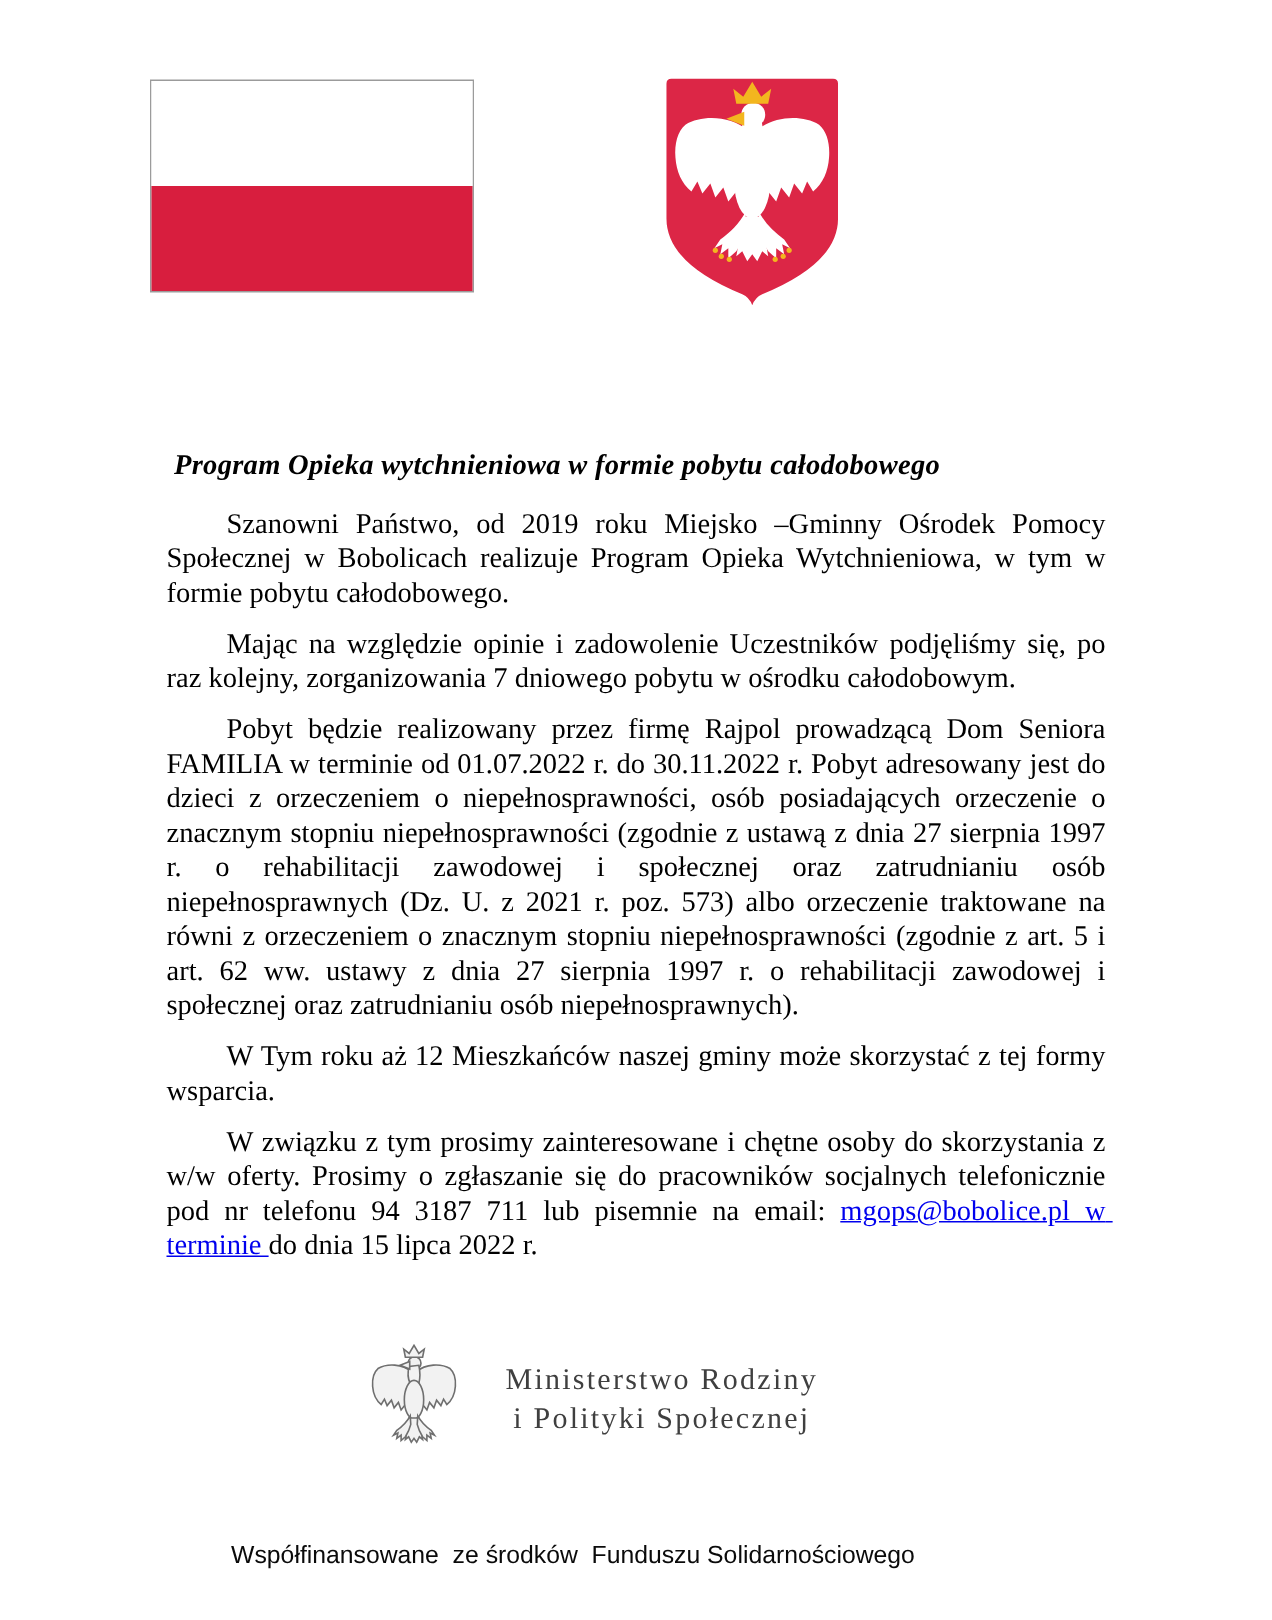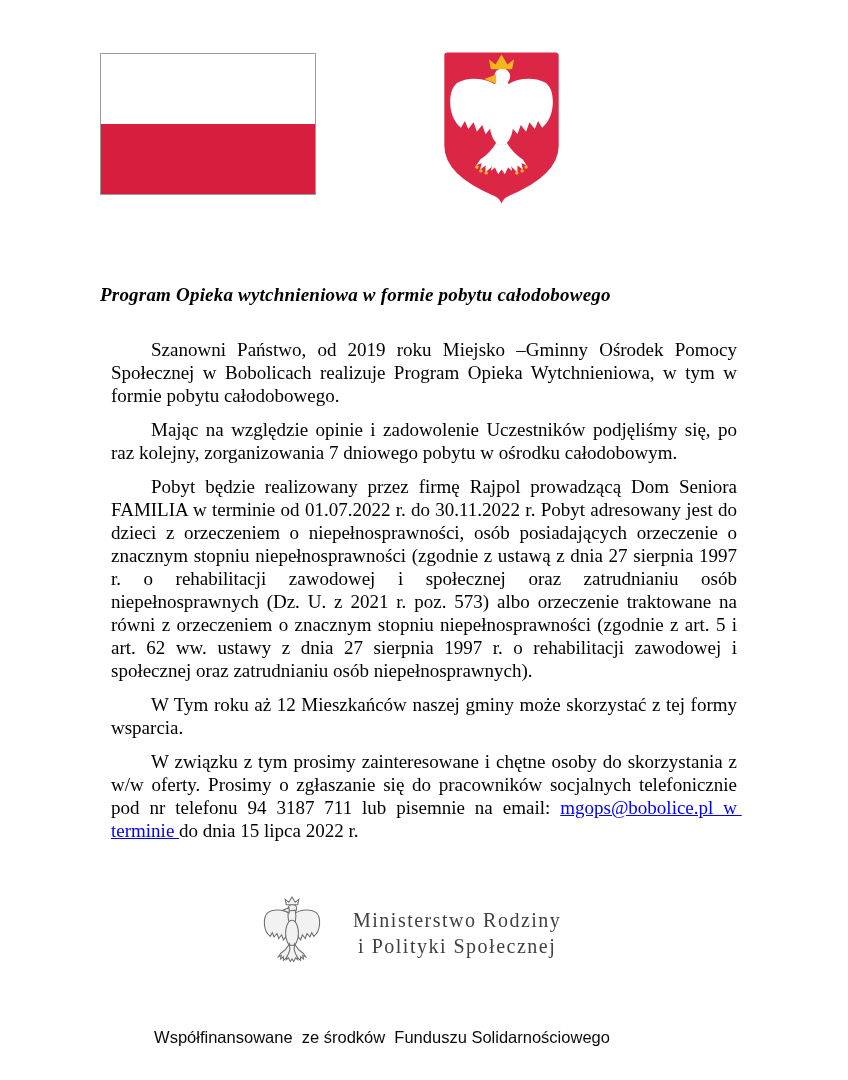--- a/index.html
+++ b/index.html
@@ -21,21 +21,21 @@
   .flag-white{width:100%;height:50%;background:#ffffff;}
   .flag-red{width:100%;height:50%;background:#d81e3e;}
   .coat{
     position:absolute;left:435px;top:47px;
     width:133px;height:160px;
   }
   
   .title{
     position:absolute;left:100px;top:284px;
     width:648px;
-    margin:0;
+    margin:16px;
     font-size:19px;font-weight:bold;font-style:italic;
     letter-spacing:.2px;
   }
   .body-text{
     position:absolute;left:100px;top:327px;
     width:648px;
     font-size:19px;line-height:23px;
     text-align:justify;
   }
   .body-text p{margin:11px;text-indent:40px;}
@@ -46,21 +46,21 @@
     white-space:pre-wrap;
   }
   
   .signature{
     position:absolute;right:100px;top:820px;
     text-align:right;
     font-size:19px;line-height:29px;
   }
   
   .ministry{
-    position:absolute;left:251px;top:893px;
+    position:absolute;left:235px;top:893px;
     display:flex;align-items:flex-start;justify-content:space-between;
   }
   .ministry-eagle{width:82px;height:86px;}
   .ministry-text{
     margin-left:20px;padding-top:14px;
     font-size:20px;line-height:26px;
     color:#3f3f3f;
     letter-spacing:1.5px;
     text-align:center;
     font-family:"Liberation Serif","DejaVu Serif",serif;

